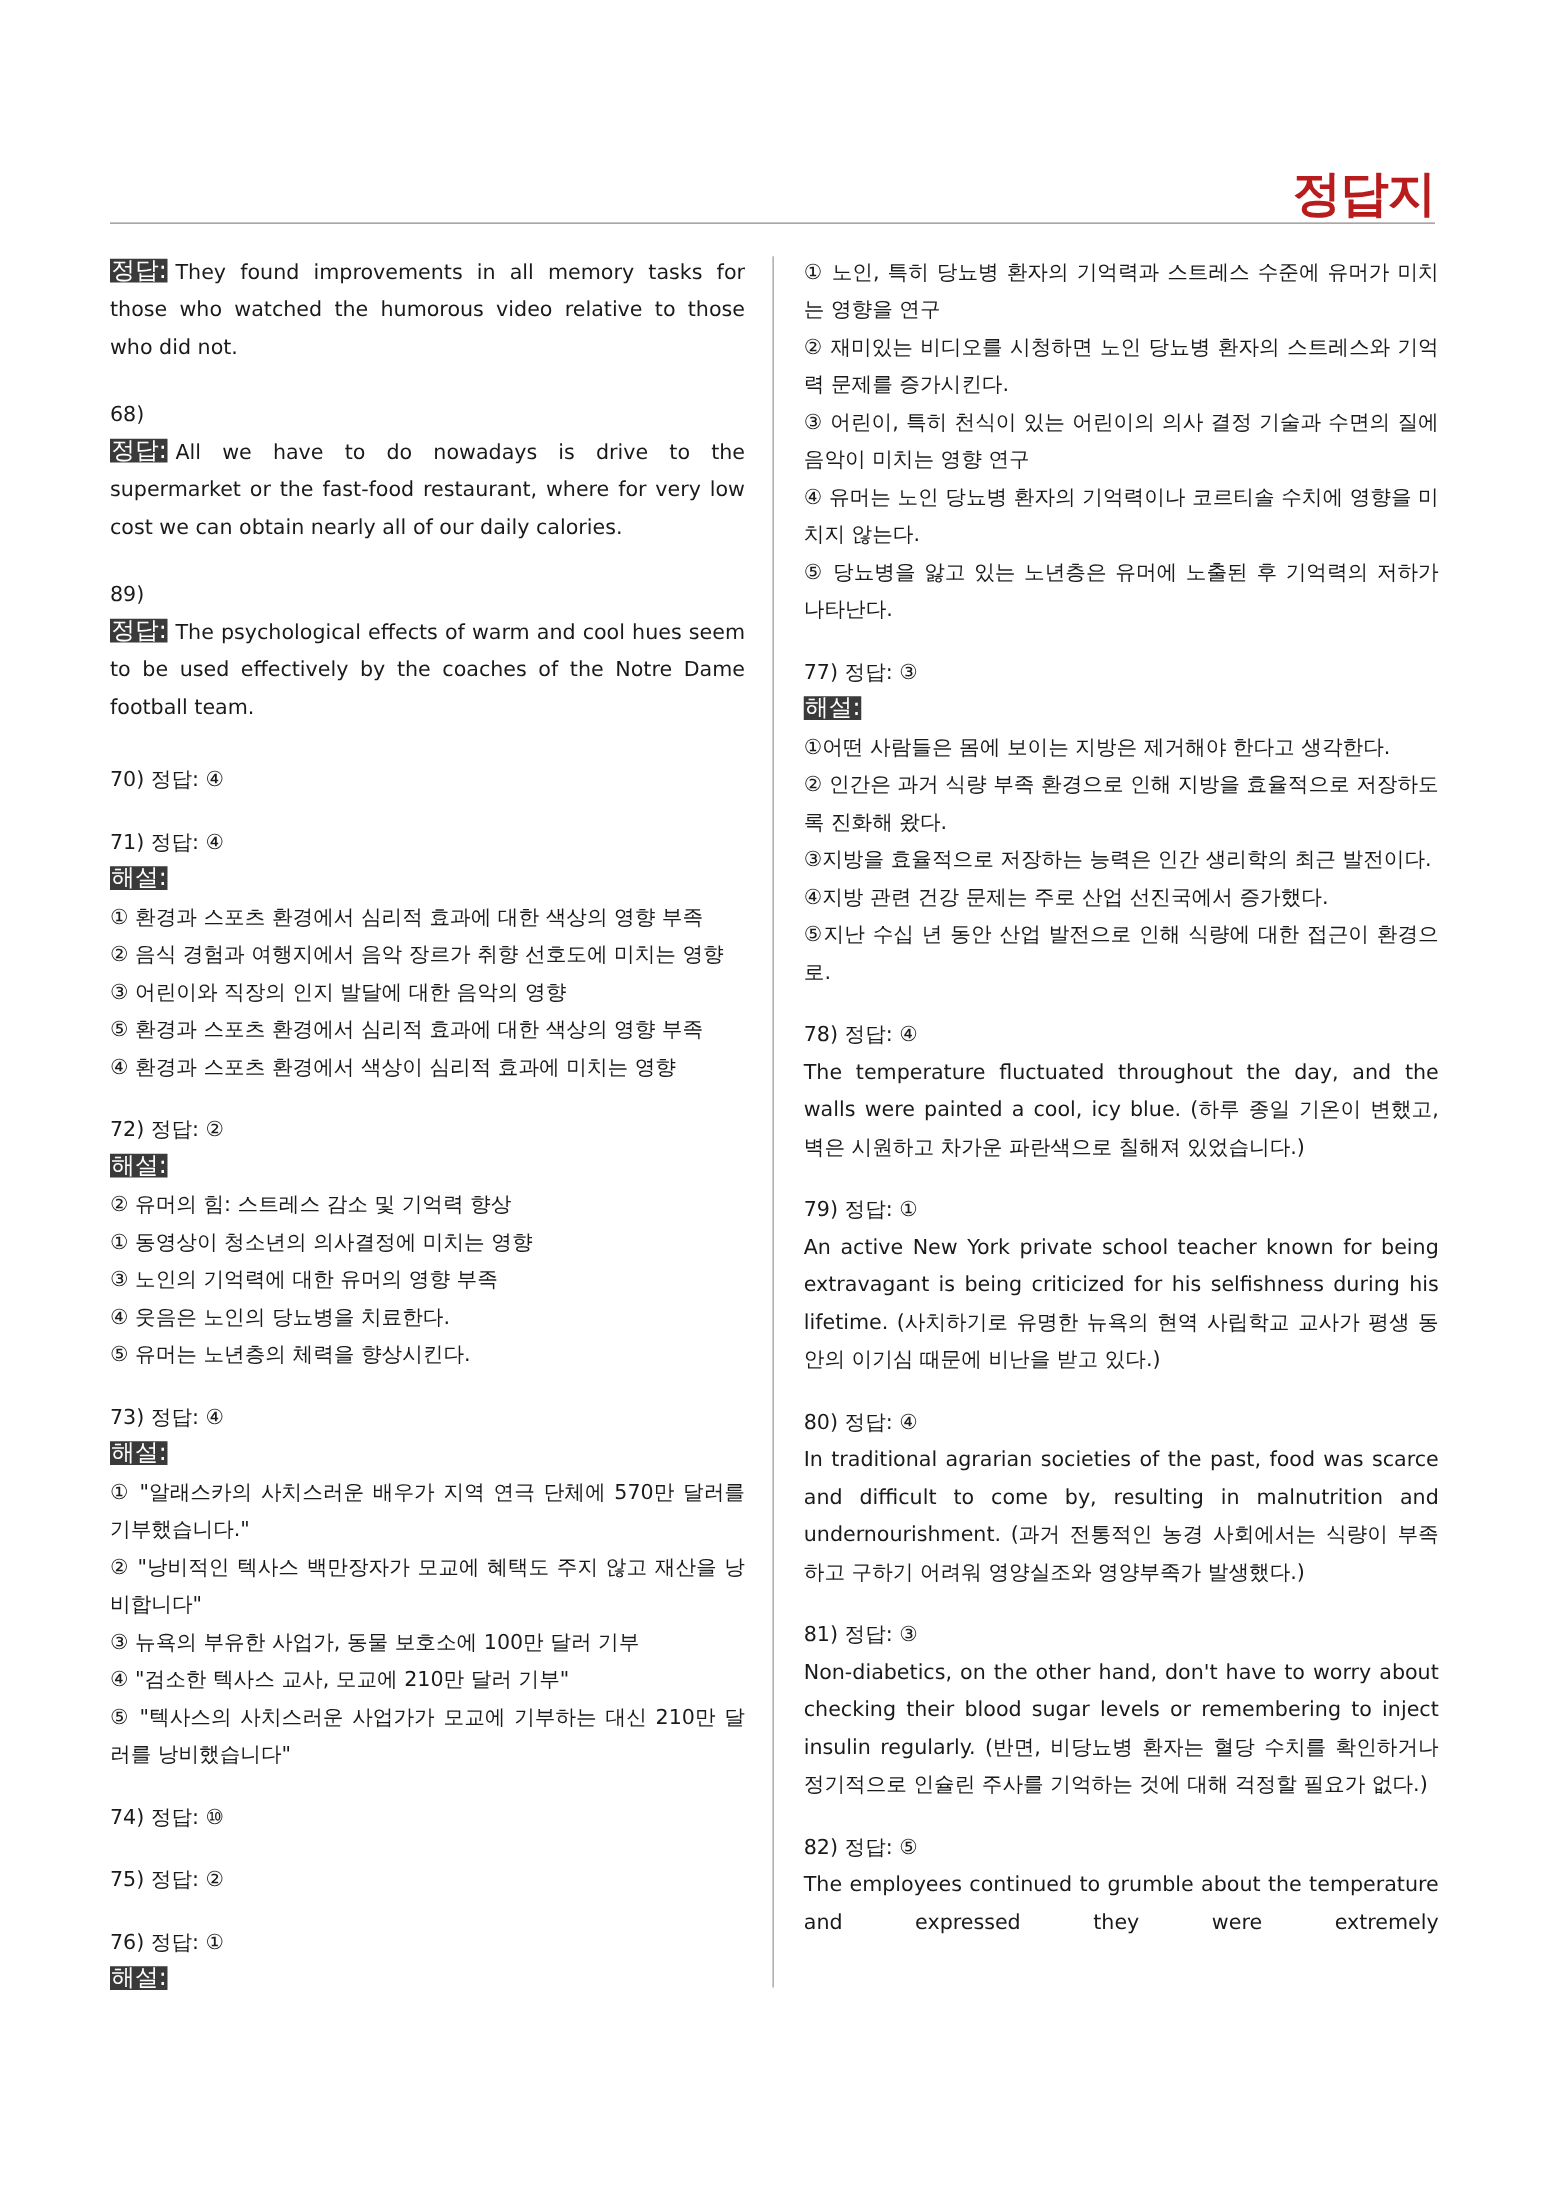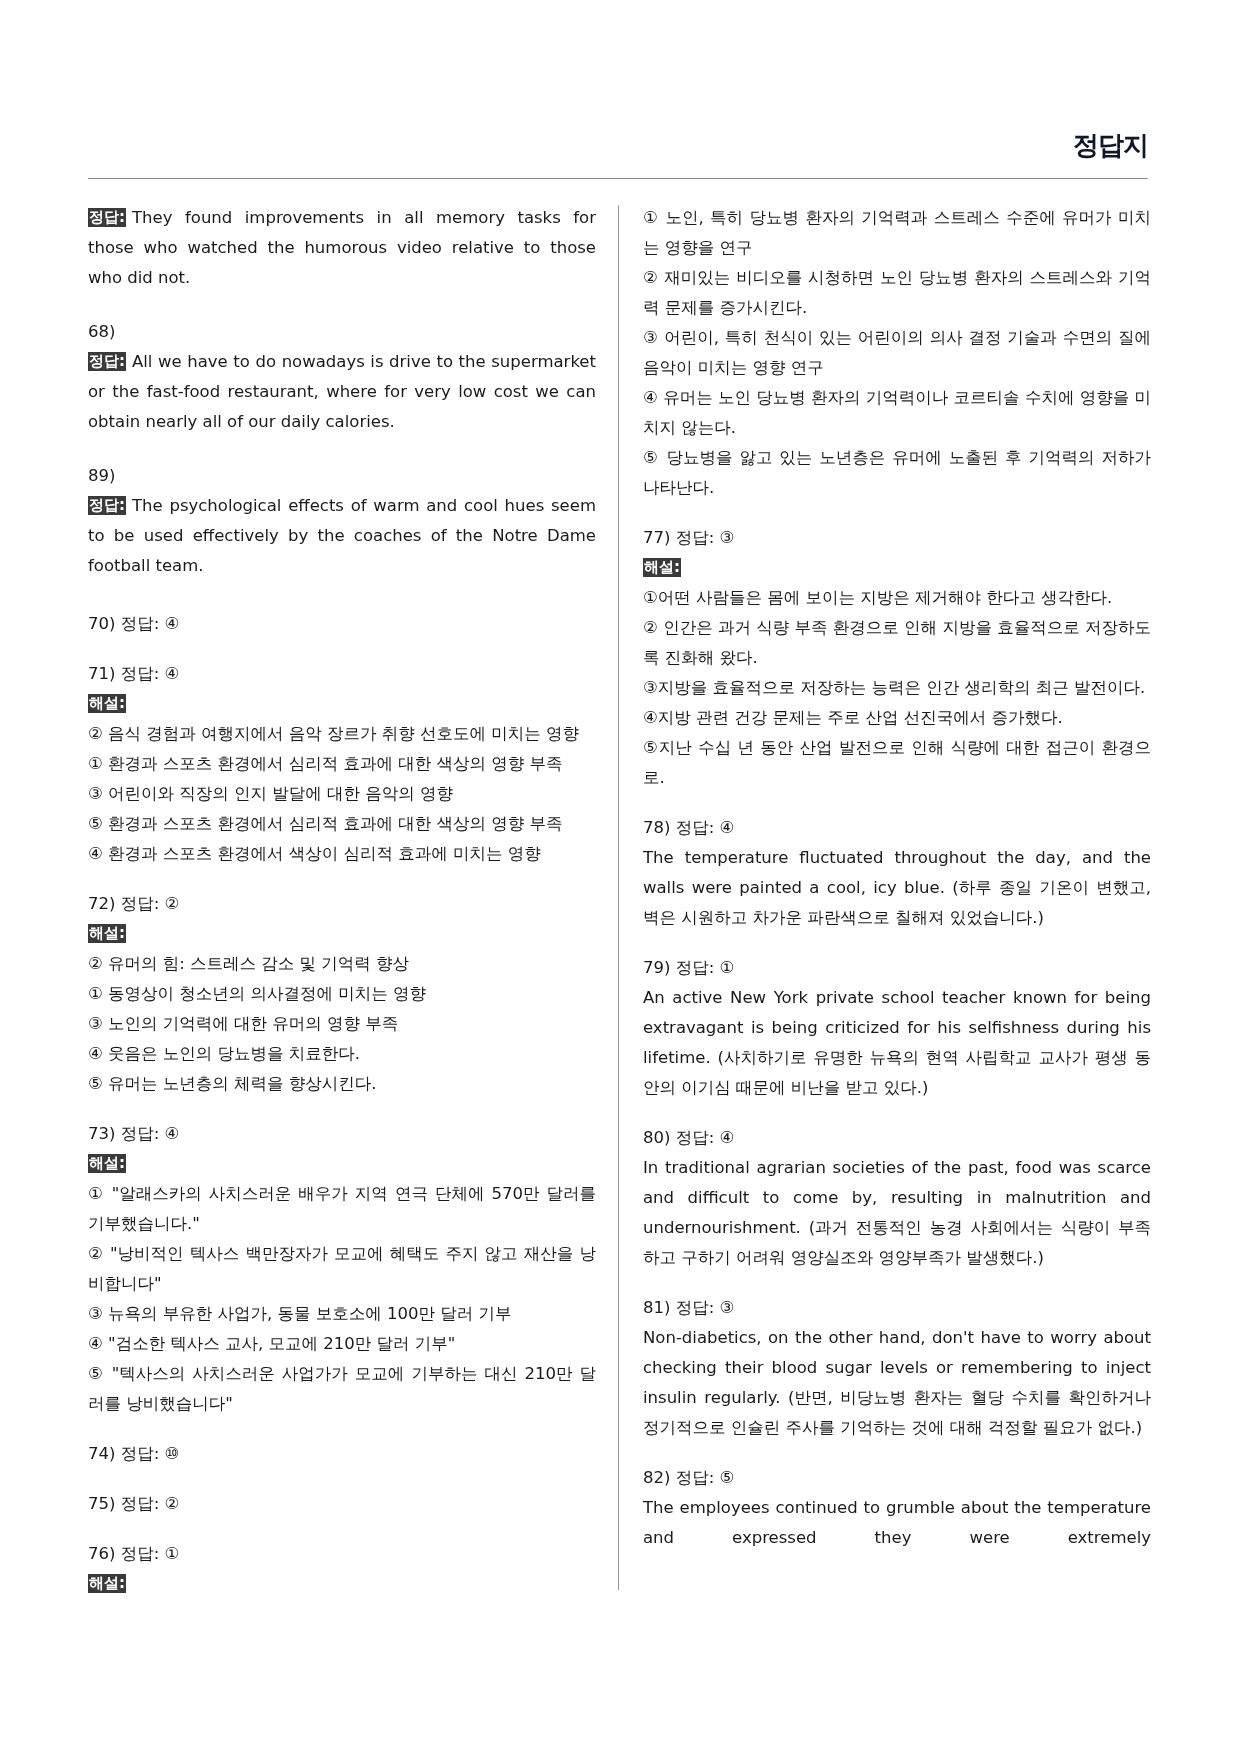--- a/index.html
+++ b/index.html
@@ -3,42 +3,42 @@
 <meta charset="utf-8">
 <style>
   html, body { margin: 0; padding: 0; background: #ffffff; }
   body {
     width: 1240px; height: 1752px; position: relative; overflow: hidden;
     font-family: "DejaVu Sans", "Liberation Sans", sans-serif;
     color: #1a1a1a;
   }
   .page-title {
     position: absolute; right: 92px; top: 128px;
-    font-size: 26px; font-weight: bold; letter-spacing: -1px; color: #0f172a;
+    font-size: 39px; font-weight: bold; letter-spacing: -1px; color: #b91c1c;
   }
   .title-rule {
     position: absolute; left: 88px; width: 1060px; top: 178px;
     height: 0; border-top: 1.5px solid #8a8a8a;
   }
   .col {
     position: absolute; top: 203px; width: 508px;
     font-size: 16.5px; line-height: 30px;
   }
   .col-left { left: 88px; }
   .col-right { left: 643px; }
   .divider {
     position: absolute; left: 618px; top: 205px; height: 1385px;
     border-left: 1px solid #9a9a9a;
   }
   .block { margin: 0 0 18px 0; }
   .para { text-align: justify; }
   .num { display: block; }
   .tag {
     display: inline-block; background: #3a3a3a; color: #fff;
-    font-weight: bold; font-size: 15px; line-height: 19px;
+    font-weight: normal; font-size: 19px; line-height: 19px;
     padding: 0 1px; margin-right: 6px; vertical-align: 1px;
   }
   .tag-solo { margin-right: 0; }
   .expl { display: block; text-align: justify; }
 </style>
 </head>
 <body>
 
 <div class="page-title">정답지</div>
 <div class="title-rule"></div>
@@ -66,22 +66,22 @@
     </div>
   </div>
 
   <div class="block" style="margin-top:28px">
     <span class="num">70) 정답: ④</span>
   </div>
 
   <div class="block" style="margin-top:20px">
     <span class="num">71) 정답: ④</span>
     <span class="tag tag-solo">해설:</span>
+    <span class="expl">① 환경과 스포츠 환경에서 심리적 효과에 대한 색상의 영향 부족</span>
     <span class="expl">② 음식 경험과 여행지에서 음악 장르가 취향 선호도에 미치는 영향</span>
-    <span class="expl">① 환경과 스포츠 환경에서 심리적 효과에 대한 색상의 영향 부족</span>
     <span class="expl">③ 어린이와 직장의 인지 발달에 대한 음악의 영향</span>
     <span class="expl">⑤ 환경과 스포츠 환경에서 심리적 효과에 대한 색상의 영향 부족</span>
     <span class="expl">④ 환경과 스포츠 환경에서 색상이 심리적 효과에 미치는 영향</span>
   </div>
 
   <div class="block" style="margin-top:20px">
     <span class="num">72) 정답: ②</span>
     <span class="tag tag-solo">해설:</span>
     <span class="expl">② 유머의 힘: 스트레스 감소 및 기억력 향상</span>
     <span class="expl">① 동영상이 청소년의 의사결정에 미치는 영향</span>

